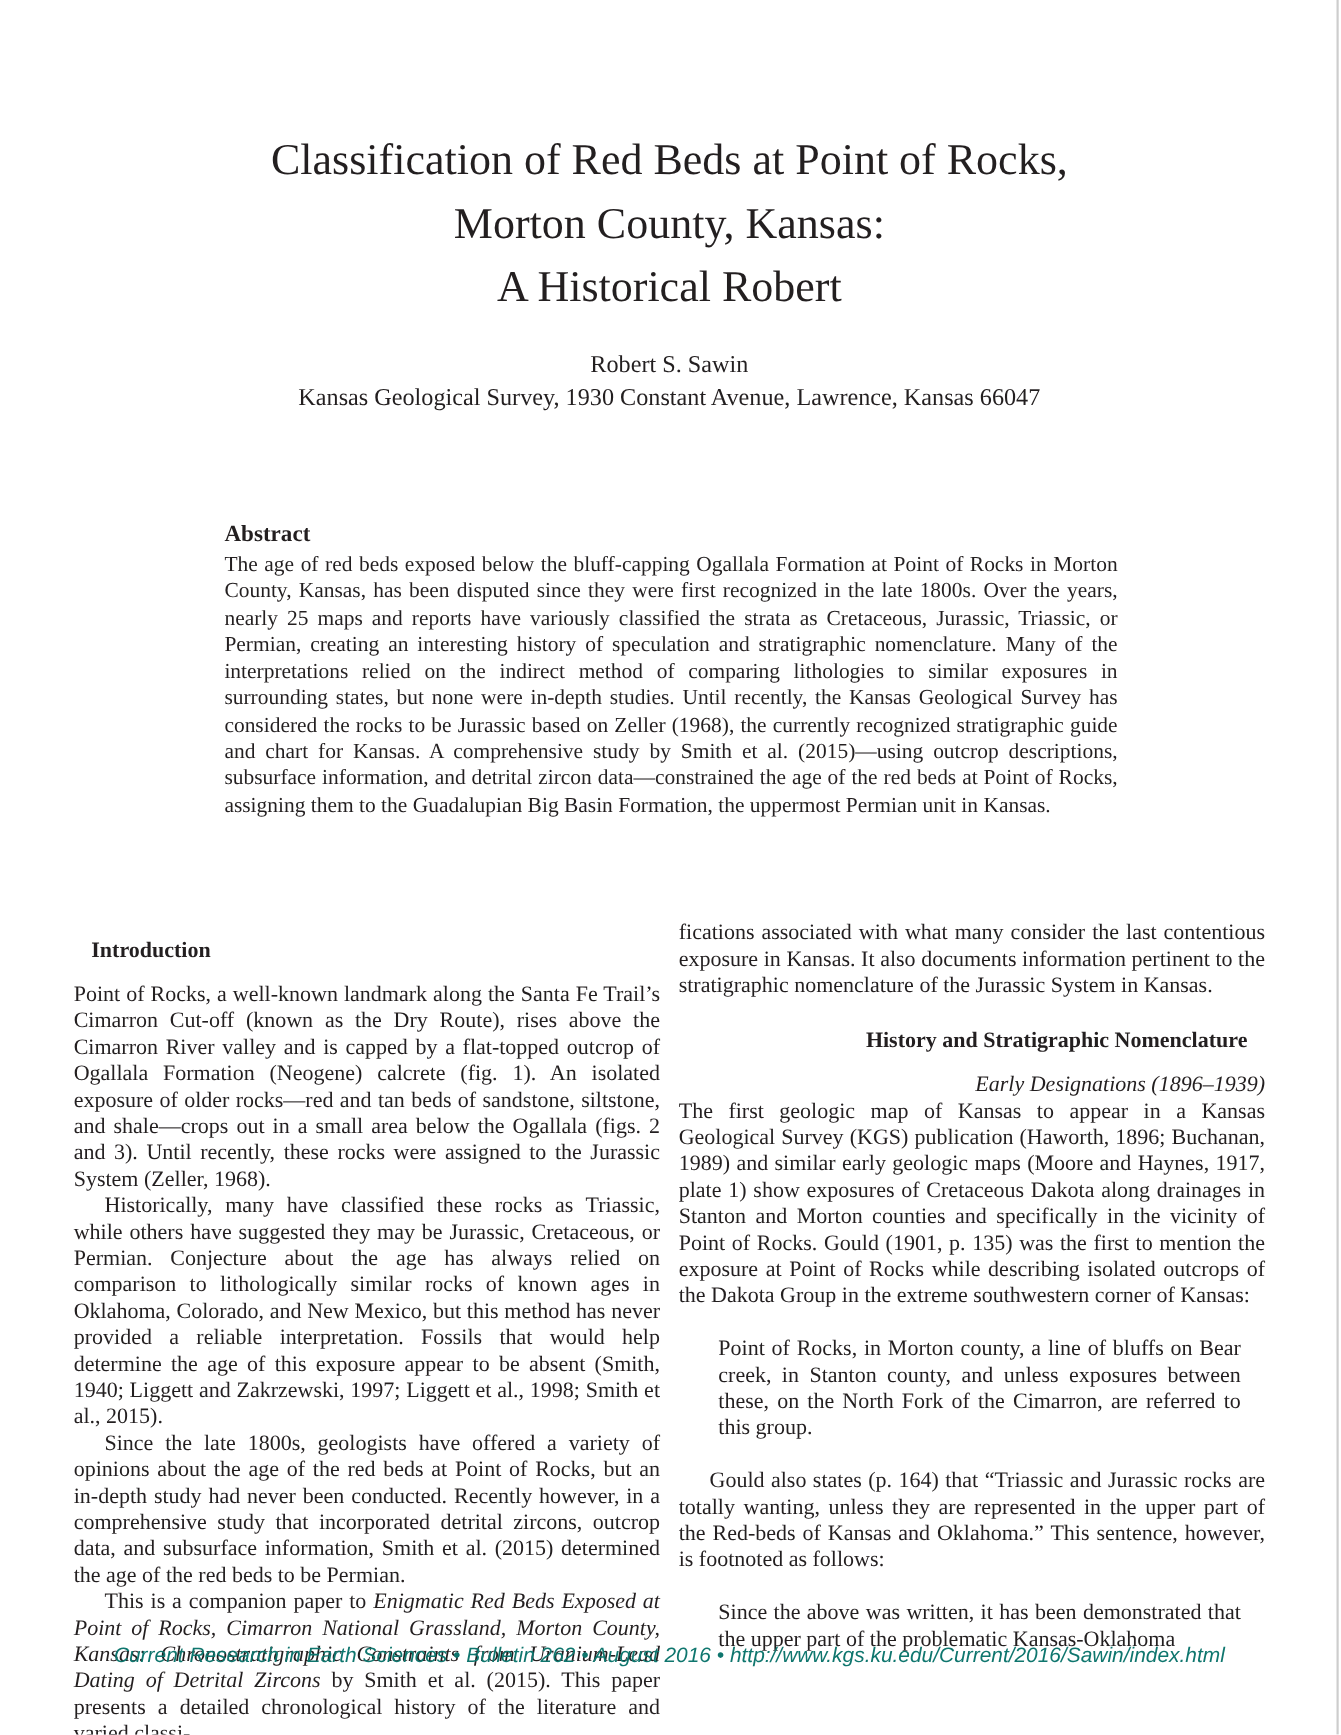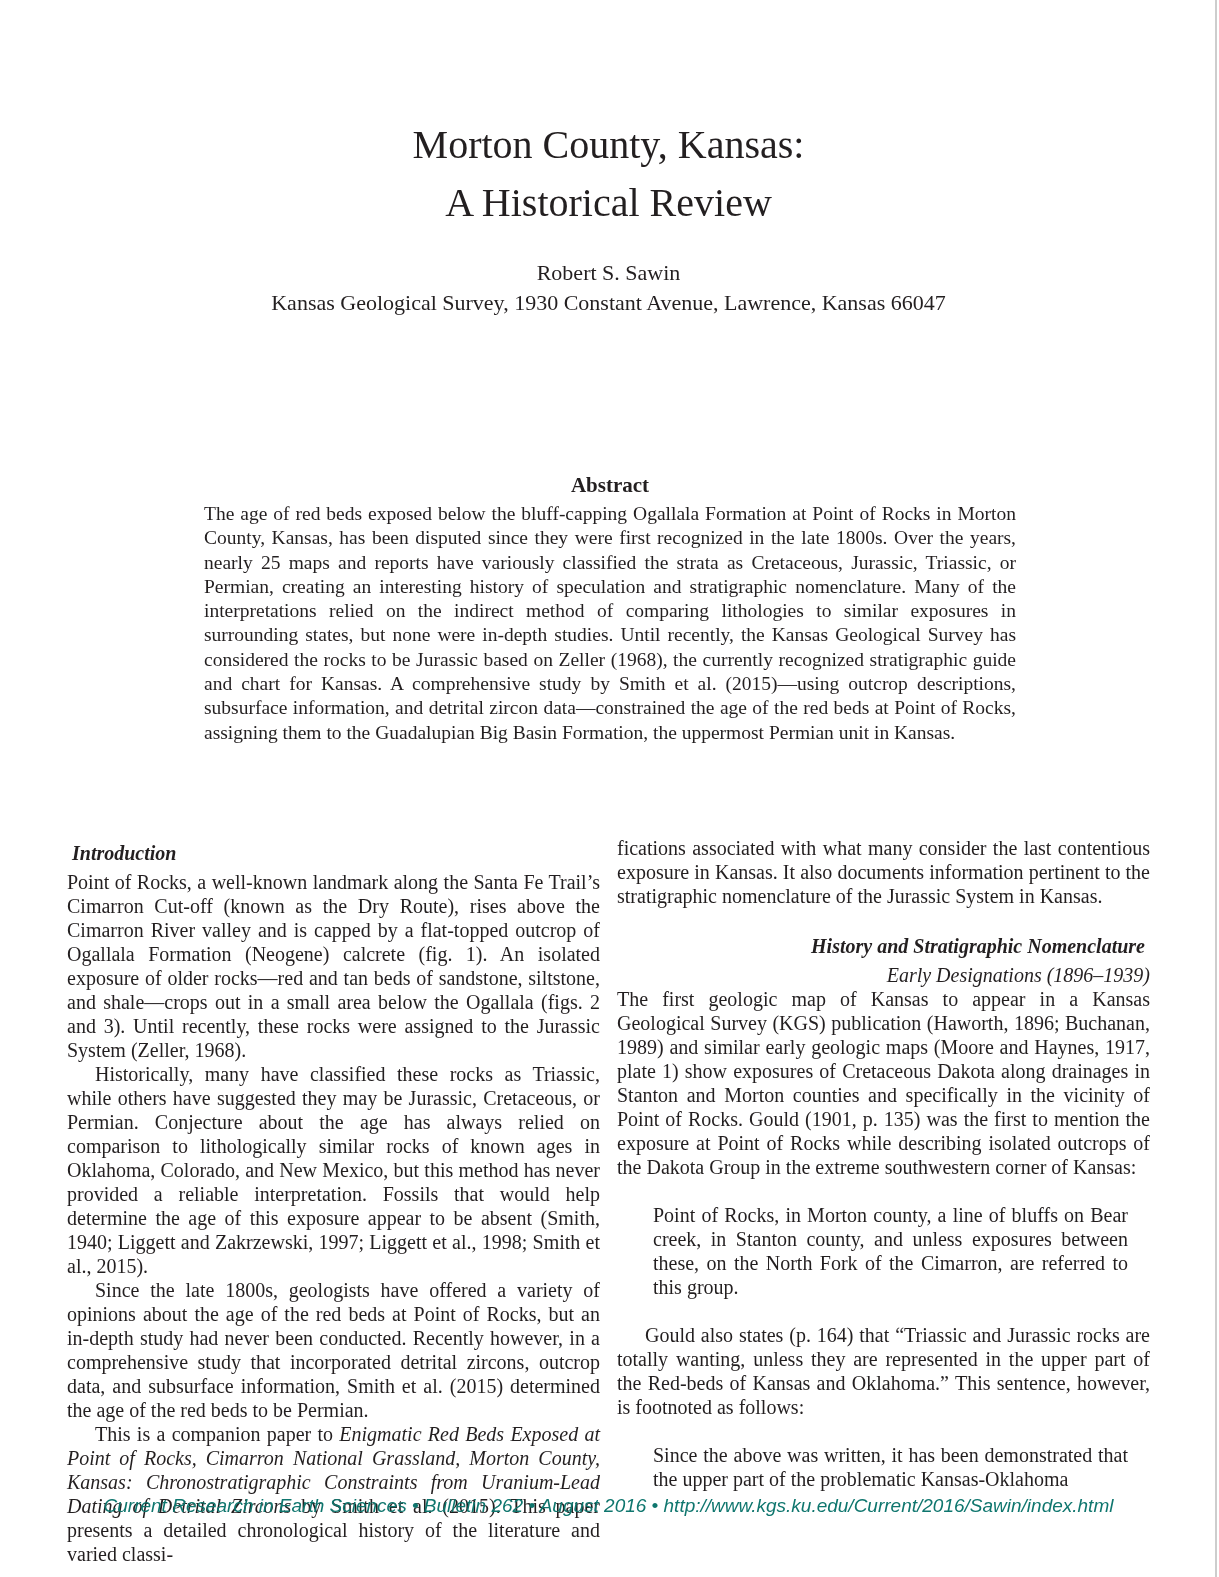--- a/index.html
+++ b/index.html
@@ -30,46 +30,45 @@
     font-weight: normal;
   }
   .title-block h1 span { display: block; }
   .author-line { margin-top: 26px; font-size: 22px; line-height: 30px; }
   .affiliation-line { font-size: 22px; line-height: 30px; }
   .abstract-block {
     position: absolute;
     top: 472px; left: 204px; width: 812px;
   }
   .abstract-heading {
-    text-align: center;
+    text-align: left;
     font-weight: bold;
     font-size: 21px;
     line-height: 26px;
     margin-bottom: 4px;
   }
   .abstract-body {
     margin: 0;
     font-size: 19.5px;
     line-height: 24.3px;
     text-align: justify;
   }
   .columns {
     position: absolute;
     top: 836px; left: 67px; width: 1083px;
     display: flex;
     gap: 17px;
   }
   .col { width: 533px; font-size: 20px; line-height: 24px; text-align: justify; }
   .col h2 {
-    margin: 5px;
+    margin: 16px;
     font-size: 20px;
     line-height: 24px;
     font-weight: bold;
     text-align: left;
-    font-style: italic;
   }
   .col h2.section { margin-top: 26px; text-align: right; }
   .subsection { font-style: italic; line-height: 24px; text-align: right; }
   .col p { margin: 0; }
   .col p.indent { text-indent: 28px; }
   .col blockquote {
     margin: 24px 22px 24px 36px;
     text-align: justify;
   }
   .page-footer {
@@ -84,22 +83,23 @@
 </style>
 </head>
 <body>
 
 <div class="page" style="color: rgb(35, 31, 32);">
 
   <div class="edge-line" style="background: rgb(205, 205, 205);"></div>
 
   <header class="title-block">
     <h1>
+      <span>Classification of Red Beds at Point of Rocks,</span>
       <span>Morton County, Kansas:</span>
-      <span>A Historical Review</span>
+      <span>A Historical Robert</span>
     </h1>
     <div class="author-line">Robert S. Sawin</div>
     <div class="affiliation-line">Kansas Geological Survey, 1930 Constant Avenue, Lawrence, Kansas 66047</div>
   </header>
 
   <section class="abstract-block">
     <div class="abstract-heading">Abstract</div>
     <p class="abstract-body">The age of red beds exposed below the bluff-capping Ogallala Formation at Point of Rocks in Morton County, Kansas, has been disputed since they were first recognized in the late 1800s. Over the years, nearly 25 maps and reports have variously classified the strata as Cretaceous, Jurassic, Triassic, or Permian, creating an interesting history of speculation and stratigraphic nomenclature. Many of the interpretations relied on the indirect method of comparing lithologies to similar exposures in surrounding states, but none were in-depth studies. Until recently, the Kansas Geological Survey has considered the rocks to be Jurassic based on Zeller (1968), the currently recognized stratigraphic guide and chart for Kansas. A comprehensive study by Smith et al. (2015)—using outcrop descriptions, subsurface information, and detrital zircon data—constrained the age of the red beds at Point of Rocks, assigning them to the Guadalupian Big Basin Formation, the uppermost Permian unit in Kansas.</p>
   </section>
 

